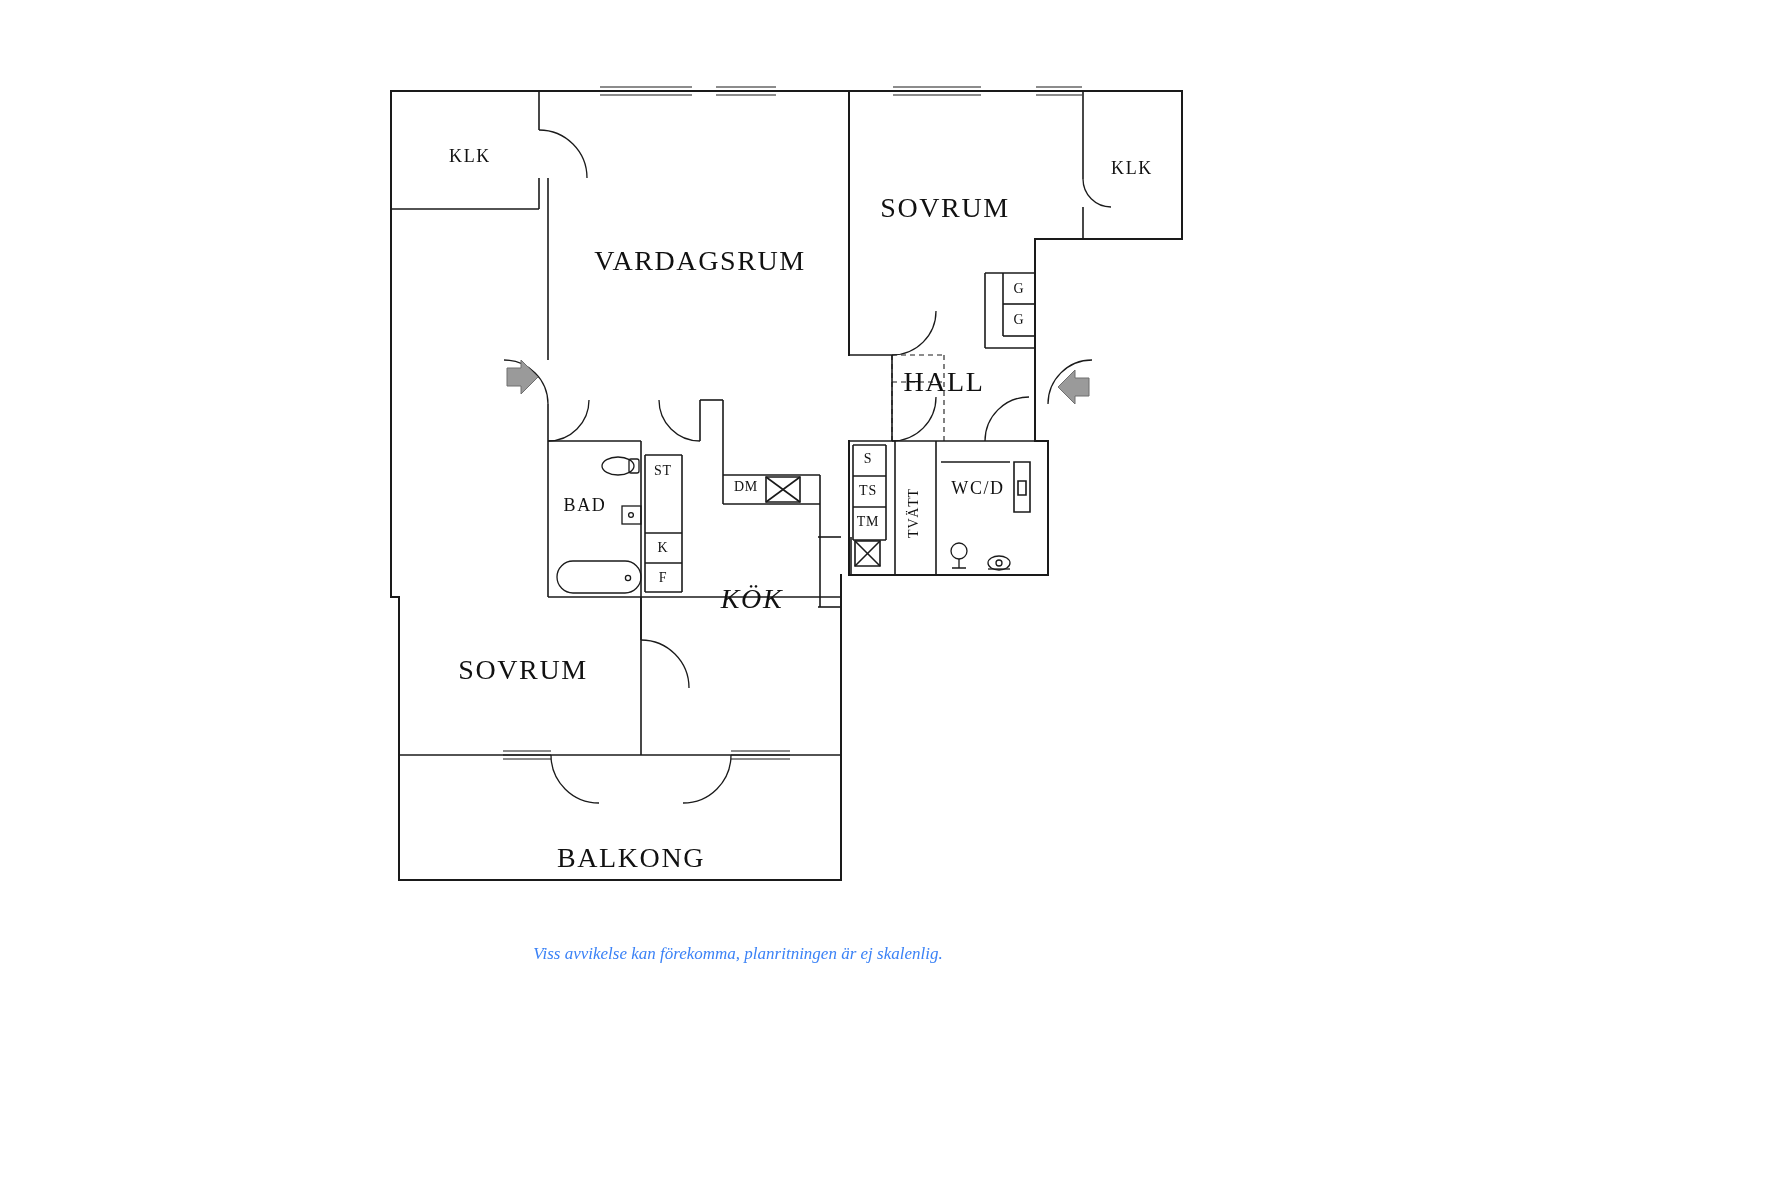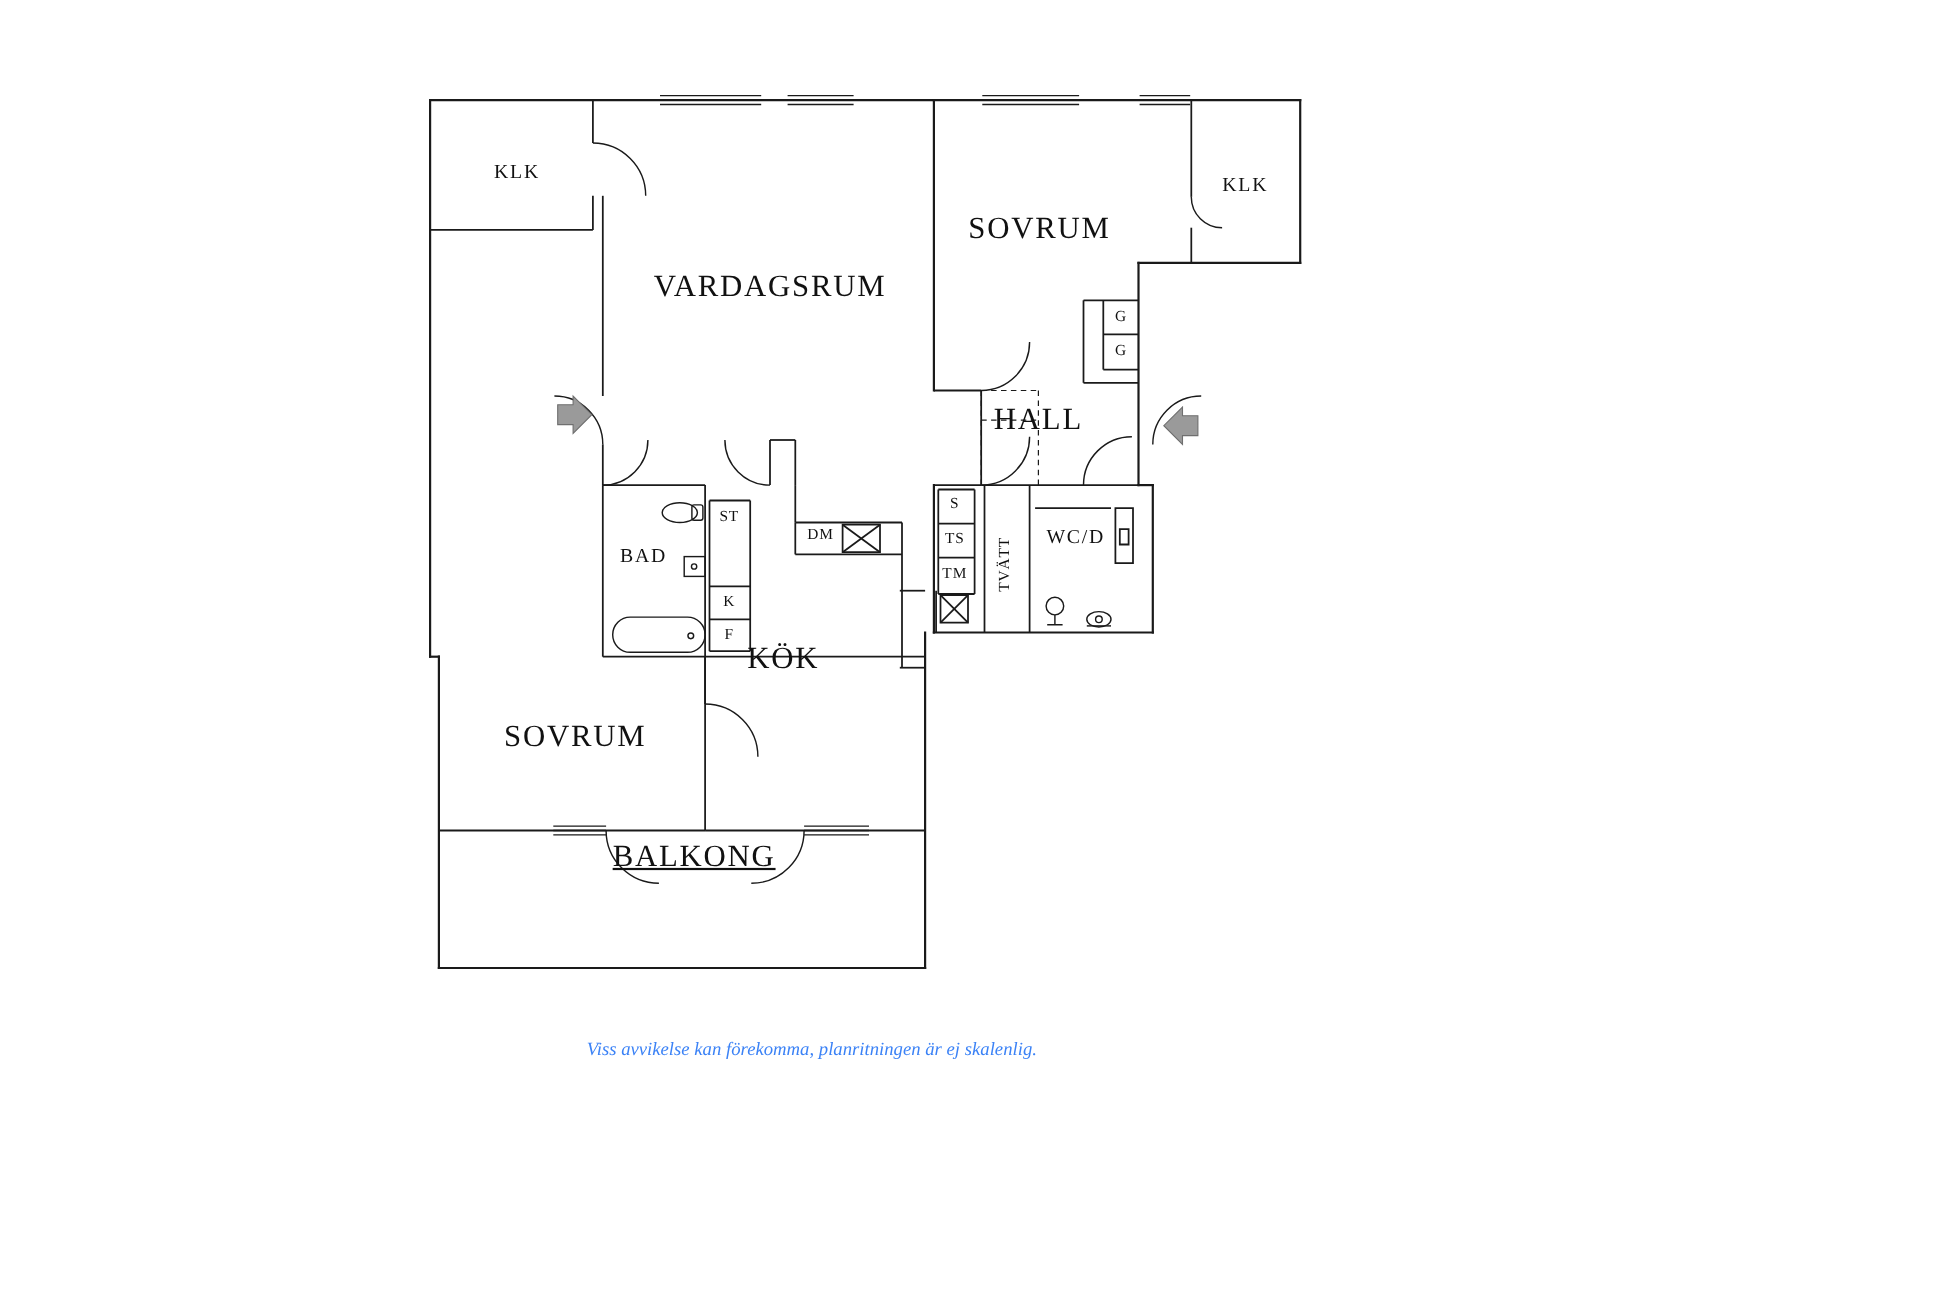--- a/index.html
+++ b/index.html
@@ -214,23 +214,23 @@
       <path d="M959 559 L959 568 M952 568 L966 568"></path>
     </g>
   </svg>
 
   <div class="room-label mid" style="left:470px; top:156px;">KLK</div>
   <div class="room-label big" style="left:700px; top:261px;">VARDAGSRUM</div>
   <div class="room-label big" style="left:945px; top:208px;">SOVRUM</div>
   <div class="room-label mid" style="left:1132px; top:168px;">KLK</div>
   <div class="room-label big" style="left:944px; top:382px;">HALL</div>
   <div class="room-label mid" style="left:585px; top:505px;">BAD</div>
-  <div class="room-label big" style="left:712px; top:599px;">KÖK</div>
+  <div class="room-label big" style="left:752px; top:599px;font-style:italic;">KÖK</div>
   <div class="room-label big" style="left:523px; top:670px;">SOVRUM</div>
-  <div class="room-label big" style="left:631px; top:779px;text-decoration:underline;">BALKONG</div>
+  <div class="room-label big" style="left:631px; top:858px;">BALKONG</div>
   <div class="room-label mid" style="left:978px; top:488px;">WC/D</div>
 
   <div class="room-label small" style="left:663px; top:471px;">ST</div>
   <div class="room-label small" style="left:663px; top:548px;">K</div>
   <div class="room-label small" style="left:663px; top:578px;">F</div>
   <div class="room-label small" style="left:746px; top:487px;">DM</div>
   <div class="room-label small" style="left:868px; top:459px;">S</div>
   <div class="room-label small" style="left:868px; top:491px;">TS</div>
   <div class="room-label small" style="left:868px; top:522px;">TM</div>
   <div class="room-label small vert" style="left:914px; top:513px;">TVÄTT</div>

